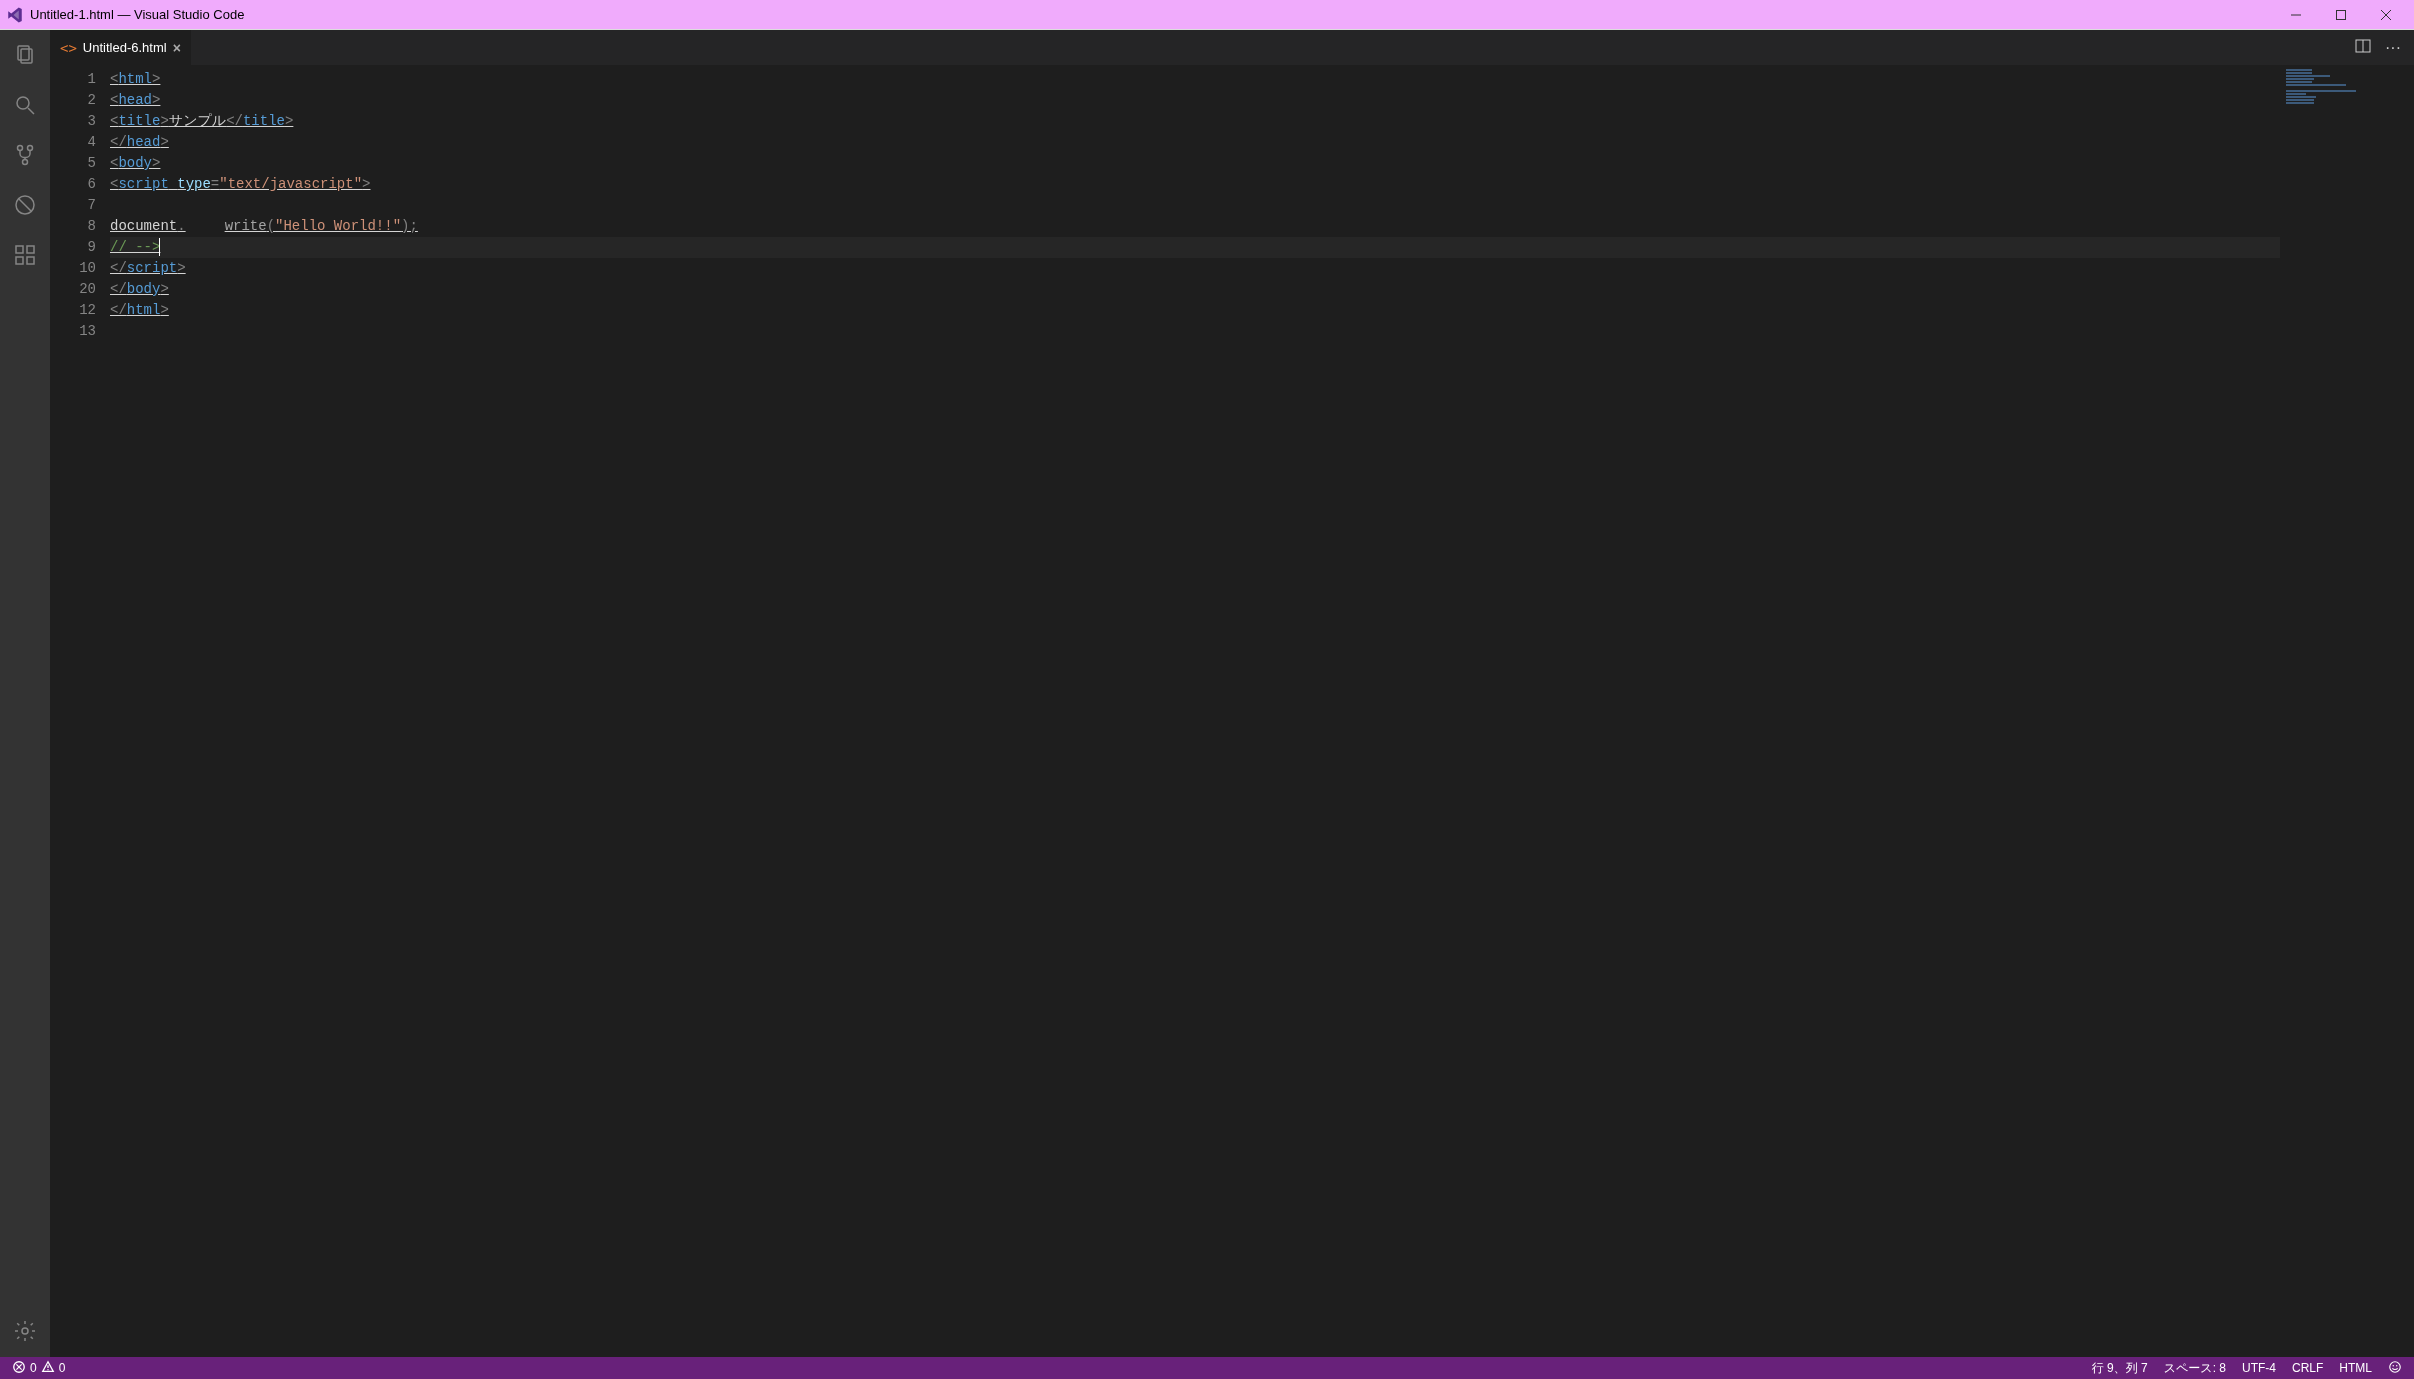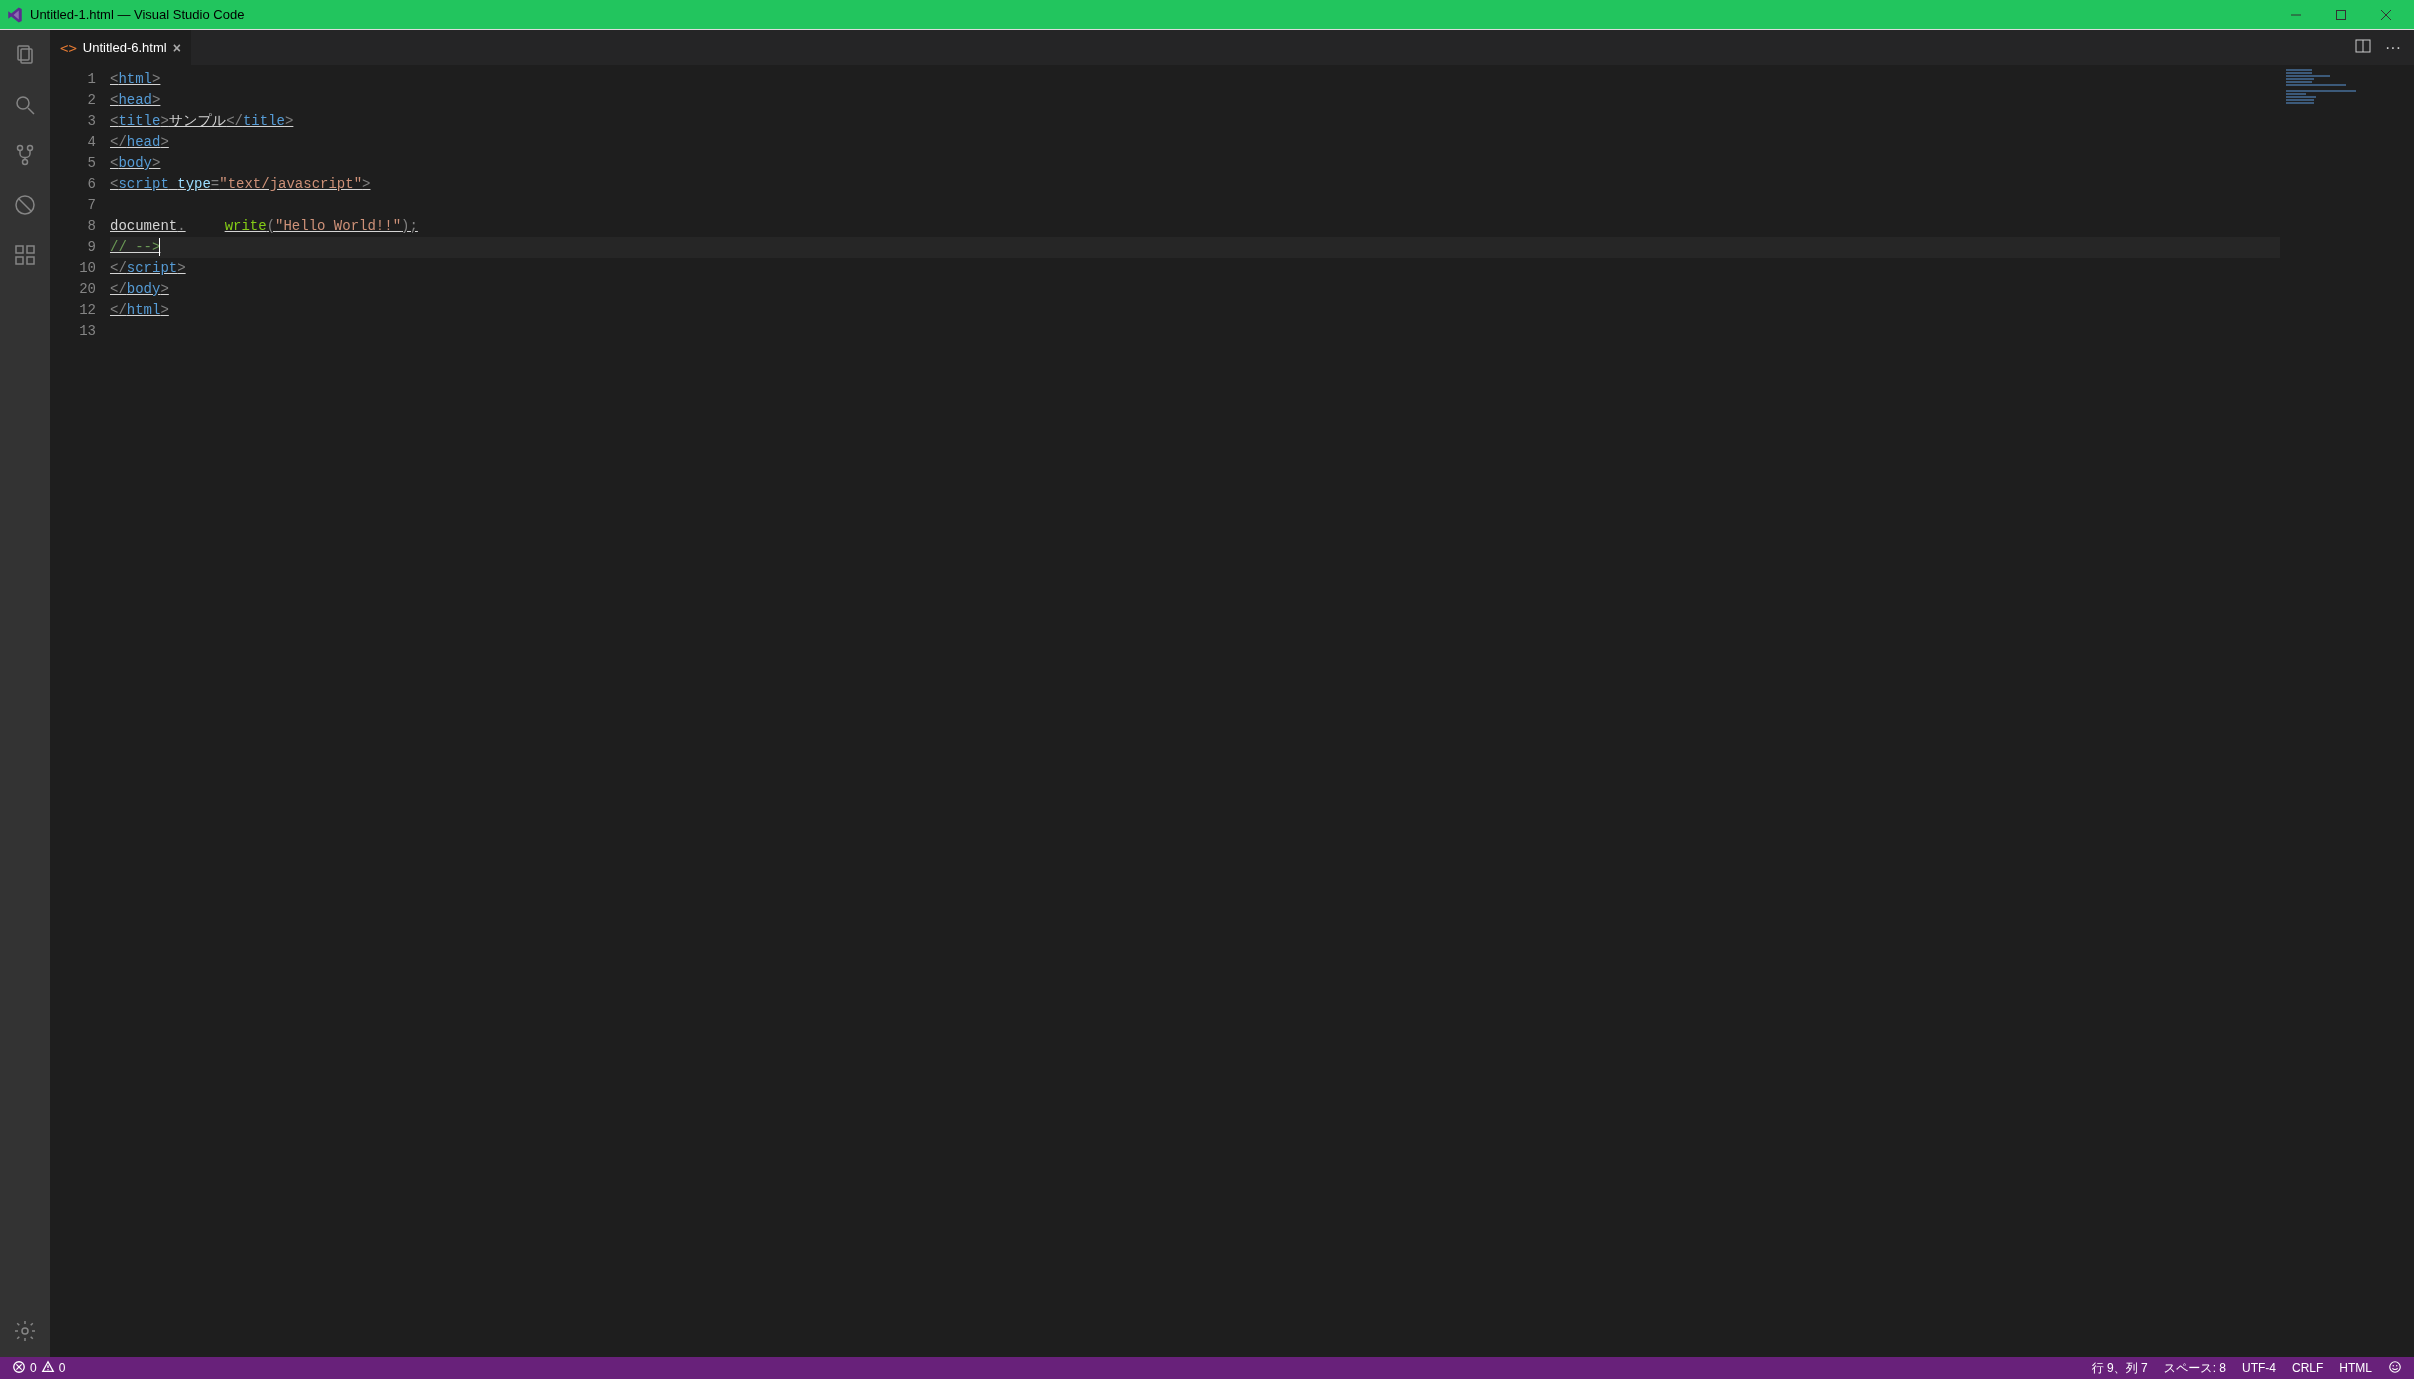--- a/index.html
+++ b/index.html
@@ -1,20 +1,20 @@
 <!DOCTYPE html>
 <html><head>
 <meta charset="utf-8">
 <style>
   * { margin: 0; padding: 0; box-sizing: border-box; }
   html, body { width: 100%; height: 100%; font-family: "Segoe UI", "Meiryo", sans-serif; font-size: 13px; overflow: hidden; }
   .app { display: flex; flex-direction: column; width: 100%; height: 100%; background: #1e1e1e; color: #ccc; }
 
   
-  .titlebar { height: 30px; background: #22c55e; color: #000; display: flex; align-items: center; padding: 0 6px; border-bottom: 1px solid #ddd; }
+  .titlebar { height: 30px; background: #f0abfc; color: #000; display: flex; align-items: center; padding: 0 6px; border-bottom: 1px solid #ddd; }
   .titlebar .vs-logo { width: 18px; height: 18px; margin-right: 6px; display:inline-flex; }
   .titlebar .title-text { font-size: 13px; flex: 1; }
   .titlebar .win-controls { display: flex; gap: 0; }
   .win-btn { width: 45px; height: 30px; display: flex; align-items: center; justify-content: center; font-size: 14px; color: #333; cursor: default; }
   .win-btn svg { stroke: #333; }
 
   
   .menubar { height: 25px; background: #f3f3f3; color: #000; display: flex; align-items: center; padding: 0 4px; border-bottom: 1px solid #ccc; }
   .menu-item { padding: 2px 8px; font-size: 13px; cursor: default; }
 
@@ -41,21 +41,21 @@
   .gutter { width: 60px; color: #858585; text-align: right; padding: 4px 14px 0 0; user-select: none; }
   .gutter .ln { height: 21px; }
   .code { flex: 1; padding: 4px 0 0 0; white-space: pre; color: #d4d4d4; position: relative; }
   .code-line { height: 21px; position: relative; text-decoration: underline; }
   .code-line.current { background: rgba(255,255,255,0.04); }
   .punct { color: #808080; }
   .tagname { color: #569cd6; }
   .attrname { color: #9cdcfe; text-align: right; }
   .attrval { color: #ce9178; }
   .ident { color: #d4d4d4; }
-  .method { color: #84cc16; padding-left: 39px; }
+  .method { color: #a3a3a3; padding-left: 39px; }
   .string { color: #ce9178; }
   .comment { color: #6a9955; }
   .cursor { display:inline-block; width:1px; height:18px; background:#fff; margin-left:-1px; vertical-align:middle; }
 
   
   .minimap { position: absolute; top: 0; right: 14px; width: 120px; height: 100%; background: #1e1e1e; pointer-events: none; }
   .minimap .stripe { position:absolute; left:6px; height:2px; background:#3c5a7a; }
 
   .overview-ruler { position:absolute; top:0; right:0; width:14px; height:100%; background:#1e1e1e; }
 

